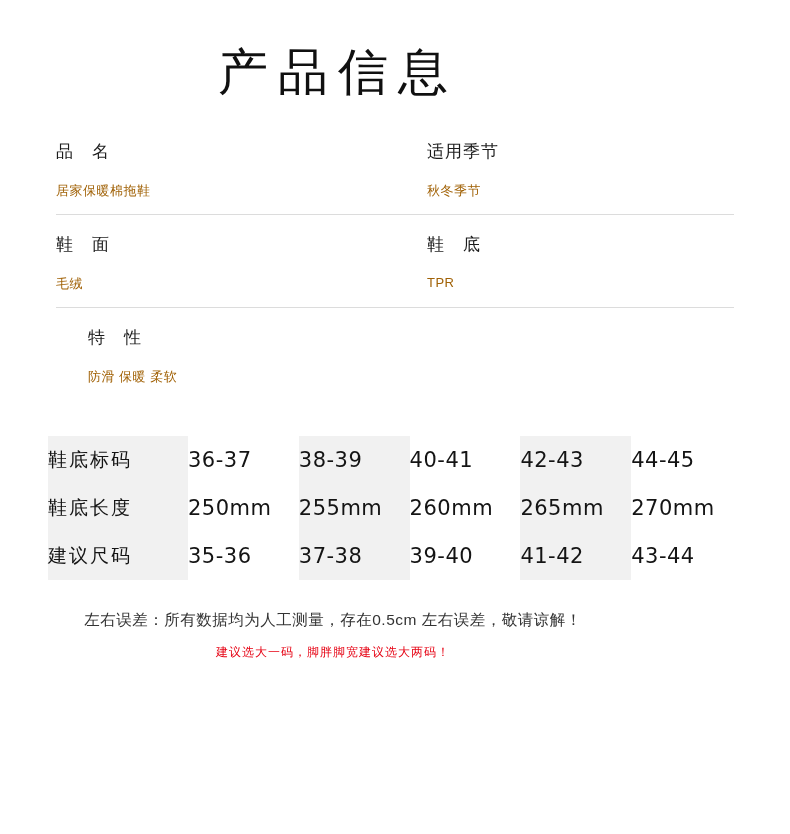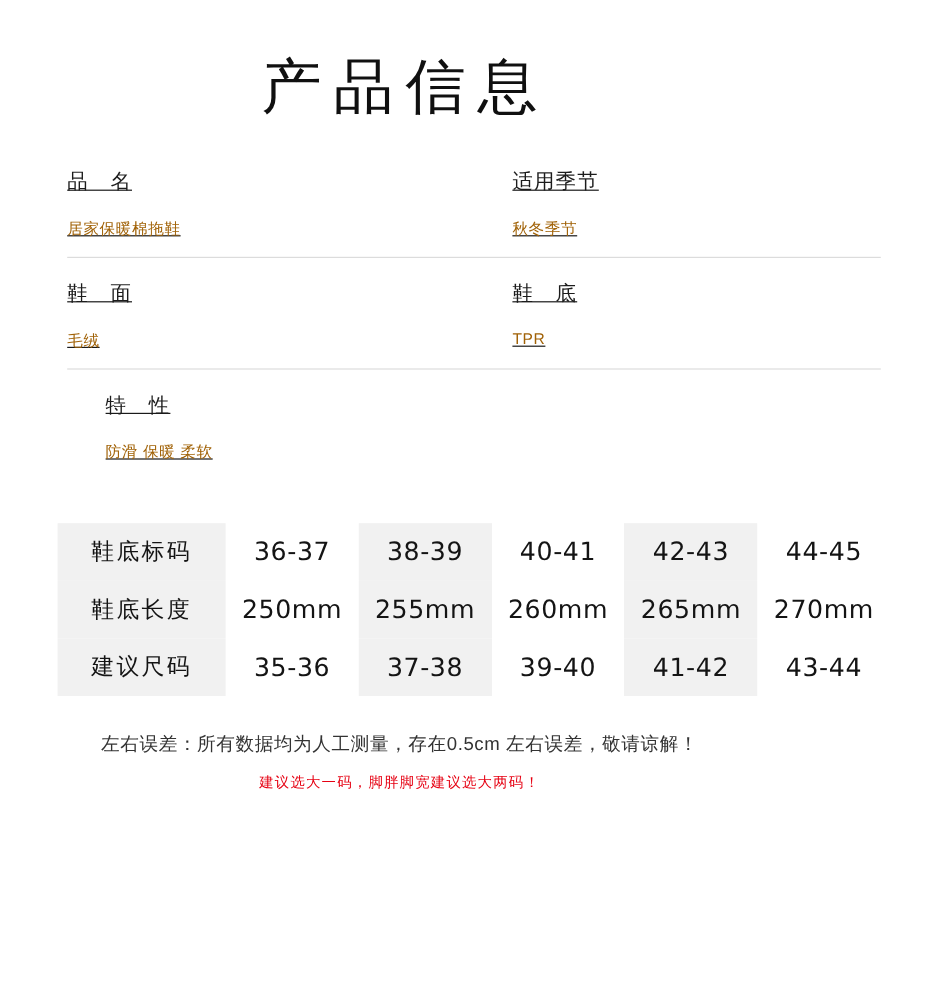--- a/index.html
+++ b/index.html
@@ -41,21 +41,20 @@
     font-size: 16px;
     letter-spacing: 5px;
     color: #3b3b3b;
     text-indent: 5px;
   }
 
   
   .specs {
     margin: 38px 56px 0 56px;
     width: 678px;
-    text-decoration: underline;
   }
   .spec-row {
     display: flex;
     padding-bottom: 14px;
     border-bottom: 1px solid #dcdcdc;
     margin-bottom: 18px;
   }
   .spec-row.last {
     border-bottom: none;
   }
@@ -80,21 +79,20 @@
 
   
   .size-table {
     margin: 36px 48px 0 48px;
     width: 694px;
     border-collapse: collapse;
     table-layout: fixed;
   }
   .size-table td {
     height: 48px;
-    text-align: center;
     font-size: 21px;
     color: #141414;
     letter-spacing: 0.5px;
     font-family: "DejaVu Sans", "Liberation Sans", sans-serif;
     padding: 0;
   }
   .size-table td.head {
     font-size: 19px;
     letter-spacing: 2px;
     width: 140px;

